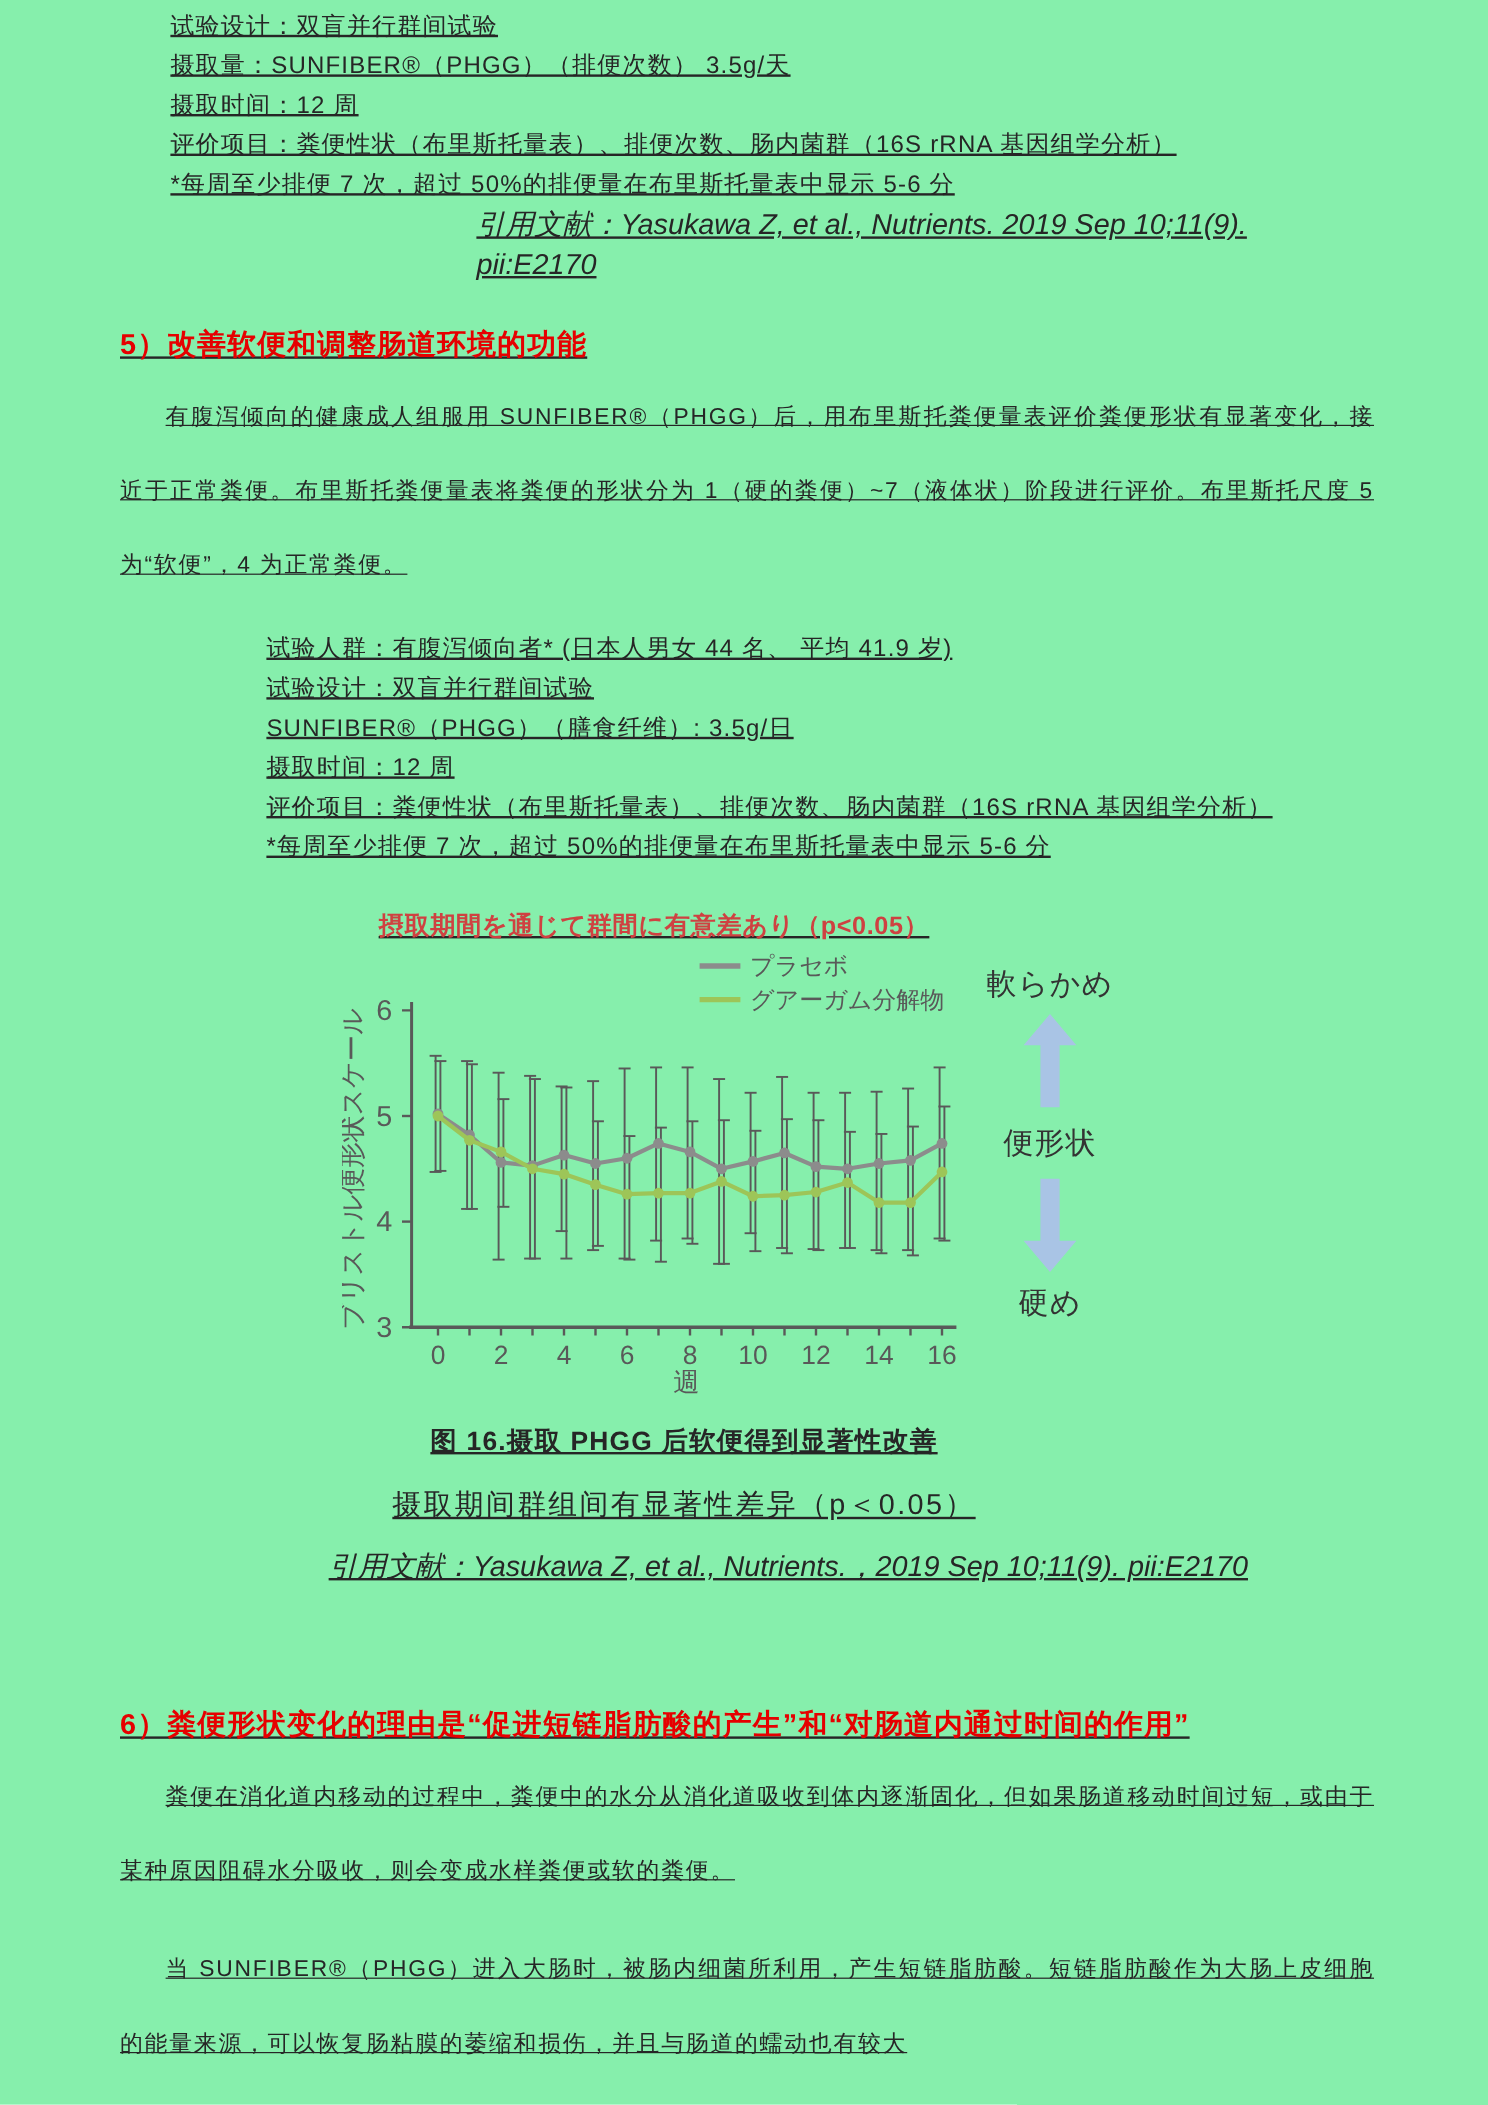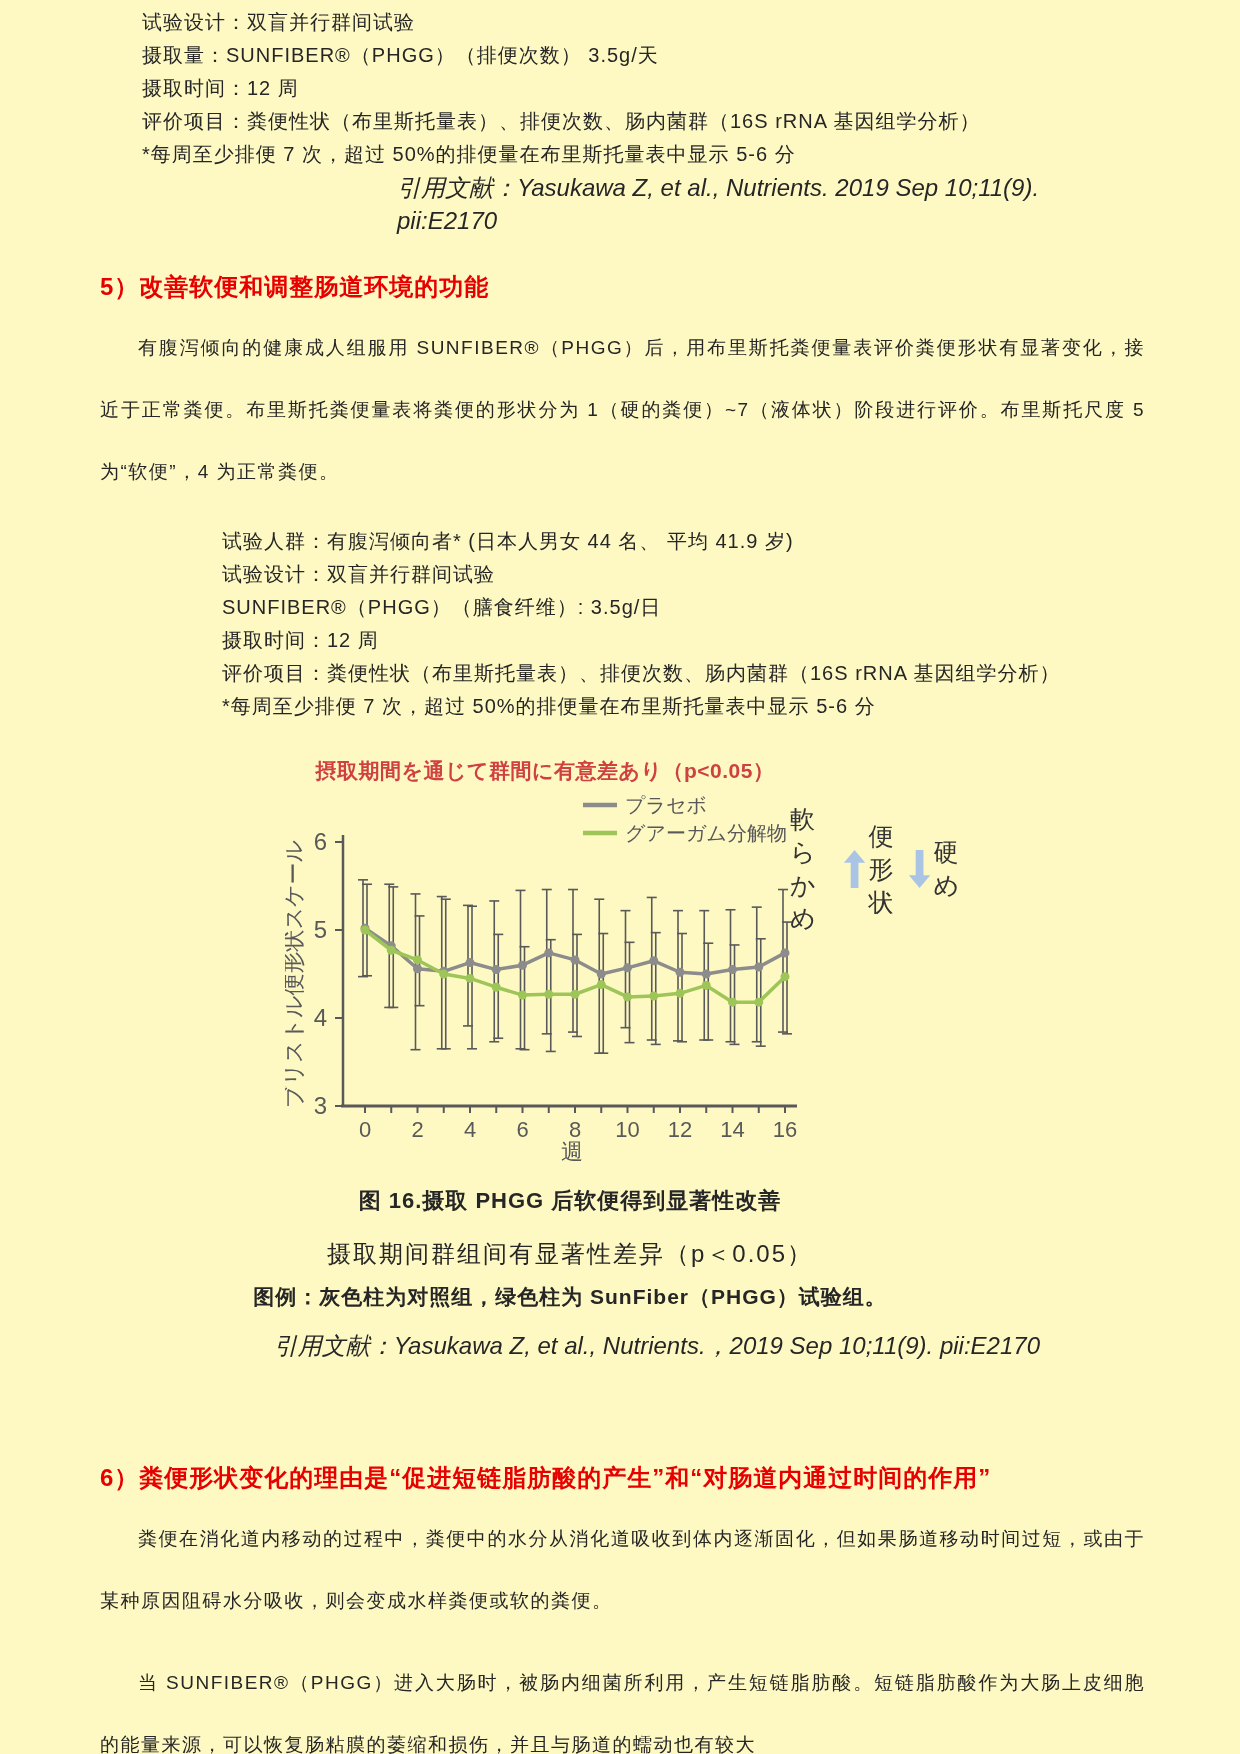--- a/index.html
+++ b/index.html
@@ -1,35 +1,35 @@
 <!DOCTYPE html>
 <html style="--heading-red: #e60000; --chart-note-red: #cf4141; --placebo-gray: #8c8c8c; --phgg-green: #9dc558; --axis-gray: #595959; --arrow-blue: #a9c4e5; --text: #262626;"><head>
 <meta charset="utf-8">
 <style>
   html,body { margin:0; padding:0; background:#ffffff; }
   .page {
     width:1240px; height:1754px; box-sizing:border-box;
-    background:#fef9c3; color:var(--text,#262626);
+    background:#86efac; color:var(--text,#262626);
     font-family:"Liberation Sans","DejaVu Sans",sans-serif;
-    padding:6px 95px 0 100px; overflow:hidden; position:relative;
+    padding:6px 95px 0 100px; overflow:hidden; position:relative;text-decoration:underline;
   }
   .detail-block { font-size:20px; line-height:33px; letter-spacing:1px; }
   .b1 { margin-left:42px; }
   .b2 { margin-left:122px; margin-top:22px; }
   .citation { font-style:italic; font-size:24px; letter-spacing:0; }
   .c1 { margin-left:255px; }
   .red-heading { color:var(--heading-red,#e60000); font-size:24px; font-weight:700; margin:0; letter-spacing:1px; }
   .h5 { margin-top:34px; }
   .h6 { margin-top:100px; }
   .body-para { font-size:19px; line-height:62px; letter-spacing:1.5px; text-align:justify; text-indent:2em; margin:14px 0 0 0; }
   .fig { margin:34px 0 0 185px; position:relative; width:700px; }
   .fig-note { color:var(--chart-note-red,#cf4141); font-size:21px; font-weight:700; width:520px; text-align:center; letter-spacing:0.5px; height:30px; }
   .fig svg.chart { display:block; }
   svg text { font-family:"Liberation Sans","DejaVu Sans",sans-serif; }
-  .arrow-col { position:absolute; left:505px; top:46px; width:170px; display:flex; flex-direction:row; align-items:center; }
+  .arrow-col { position:absolute; left:505px; top:46px; width:170px; display:flex; flex-direction:column; align-items:center; }
   .arrow-col .lbl { font-size:25px; color:#333333; letter-spacing:1px; }
   .arrow-col .mid { margin:4px 0; }
   .arrow-col svg.arr { margin:9px 0; }
   .arrow-shape { fill:var(--arrow-blue,#a9c4e5); }
   .caption-bold { font-weight:700; font-size:22px; text-align:center; width:940px; margin-top:24px; letter-spacing:1px; }
   .subcaption { font-size:24px; text-align:center; width:940px; margin-top:22px; letter-spacing:2px; }
   .note-bold { font-weight:700; font-size:21px; text-align:center; width:940px; margin-top:13px; letter-spacing:1px; }
   .c2 { width:940px; text-align:right; margin-top:19px; padding-left:130px; box-sizing:border-box; }
 </style>
 </head>
@@ -251,20 +251,19 @@
       <div class="lbl mid">便形状</div>
       <svg class="arr" width="56" height="78" viewBox="0 0 56 78">
         <polygon class="arrow-shape" points="28,78 50,52 36,52 36,0 20,0 20,52 6,52"></polygon>
       </svg>
       <div class="lbl">硬め</div>
     </div>
   </figure>
 
   <div class="caption-bold">图 16.摄取 PHGG 后软便得到显著性改善</div>
   <div class="subcaption">摄取期间群组间有显著性差异（p＜0.05）</div>
-  <div class="note-bold">图例：灰色柱为对照组，绿色柱为 SunFiber（PHGG）试验组。</div>
   <div class="citation c2">引用文献：Yasukawa Z, et al., Nutrients.，2019 Sep 10;11(9). pii:E2170</div>
 
   <h2 class="red-heading h6">6）粪便形状变化的理由是“促进短链脂肪酸的产生”和“对肠道内通过时间的作用”</h2>
   <p class="body-para">粪便在消化道内移动的过程中，粪便中的水分从消化道吸收到体内逐渐固化，但如果肠道移动时间过短，或由于某种原因阻碍水分吸收，则会变成水样粪便或软的粪便。</p>
   <p class="body-para" style="margin-top:20px;">当 SUNFIBER®（PHGG）进入大肠时，被肠内细菌所利用，产生短链脂肪酸。短链脂肪酸作为大肠上皮细胞的能量来源，可以恢复肠粘膜的萎缩和损伤，并且与肠道的蠕动也有较大</p>
 
 </div>
 
 </body></html>

